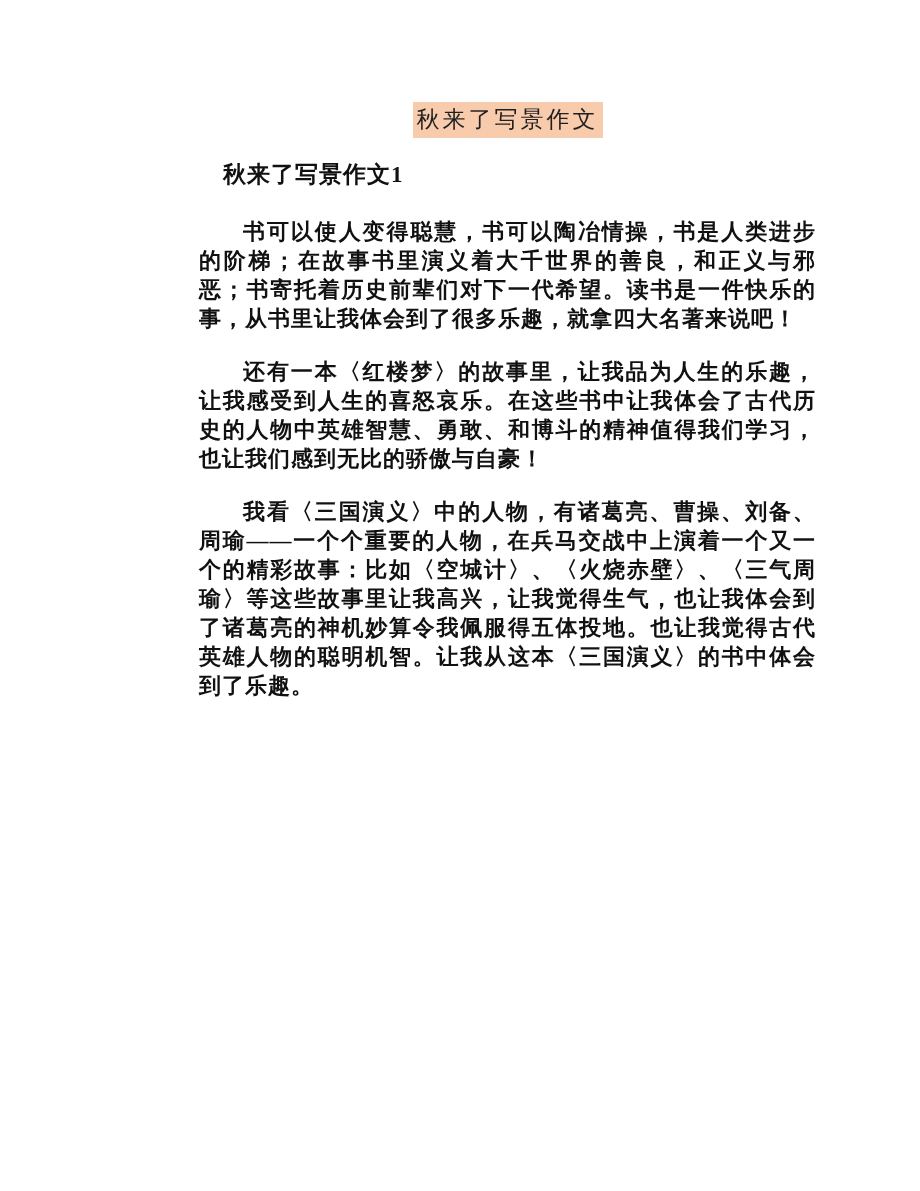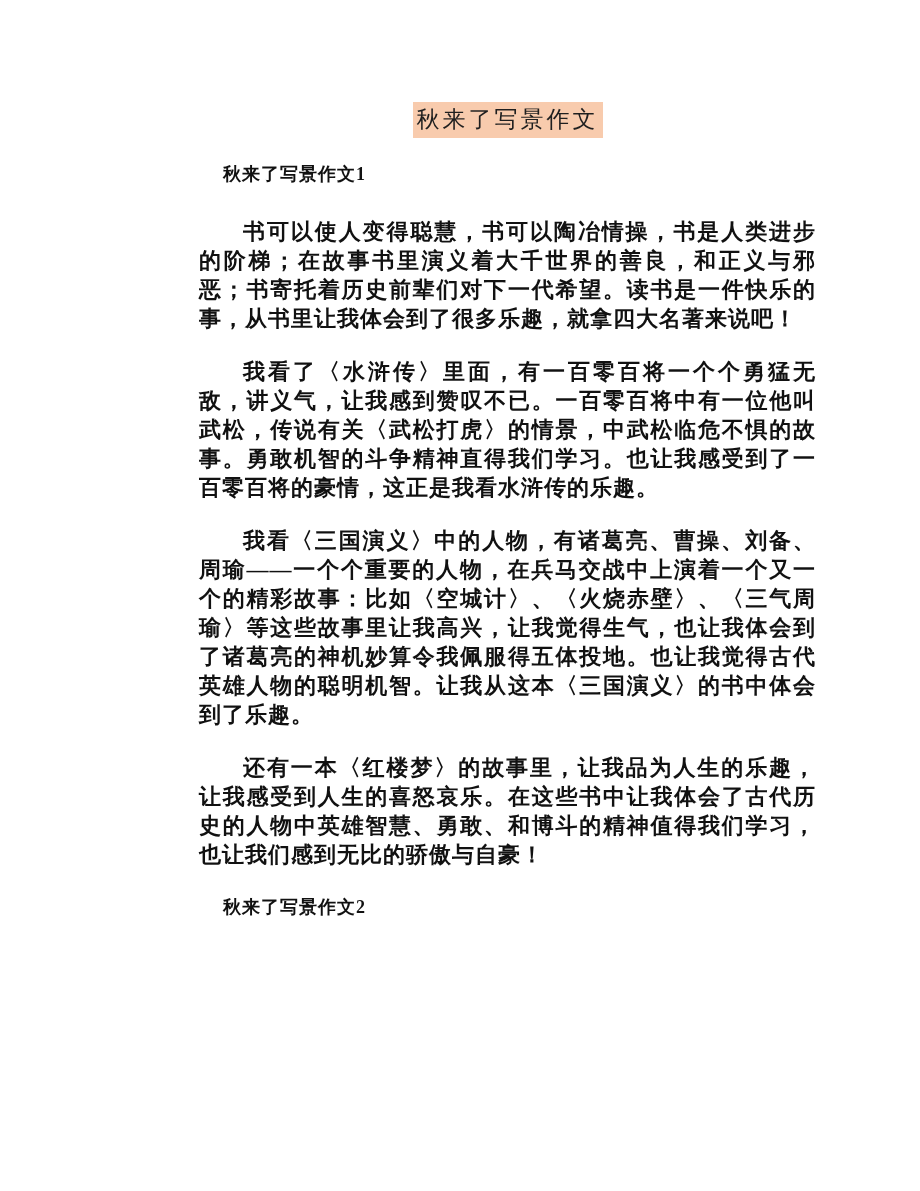--- a/index.html
+++ b/index.html
@@ -27,21 +27,21 @@
   .doc-title-highlight {
     display: inline-block;
     background: #f8cbad; 
     color: #1f1f1f;
     font-size: 23px;
     letter-spacing: 3px;
     padding: 5px 4px 6px 4px;
     line-height: 1.1;
   }
   .section-heading {
-    font-size: 18px;
+    font-size: 23px;
     font-weight: bold;
     letter-spacing: 1px;
     margin: 0 0 28px 48px;
     line-height: 29px;
   }
   .essay-body p.para {
     font-size: 22px;
     line-height: 29px;
     letter-spacing: 1px;
     text-align: justify;
@@ -61,21 +61,19 @@
   <div class="content">
 
     <div class="doc-title-row">
       <span class="doc-title-highlight" style="background: rgb(248, 203, 173);">秋来了写景作文</span>
     </div>
 
     <div class="section-heading">秋来了写景作文1</div>
 
     <div class="essay-body">
         <p class="para">书可以使人变得聪慧，书可以陶冶情操，书是人类进步的阶梯；在故事书里演义着大千世界的善良，和正义与邪恶；书寄托着历史前辈们对下一代希望。读书是一件快乐的事，从书里让我体会到了很多乐趣，就拿四大名著来说吧！</p>
-        <p class="para">我看了〈水浒传〉里面，有一百零百将一个个勇猛无敌，讲义气，让我感到赞叹不已。一百零百将中有一位他叫武松，传说有关〈武松打虎〉的情景，中武松临危不惧的故事。勇敢机智的斗争精神直得我们学习。也让我感受到了一百零百将的豪情，这正是我看水浒传的乐趣。</p>
+        <p class="para">还有一本〈红楼梦〉的故事里，让我品为人生的乐趣，让我感受到人生的喜怒哀乐。在这些书中让我体会了古代历史的人物中英雄智慧、勇敢、和博斗的精神值得我们学习，也让我们感到无比的骄傲与自豪！</p>
         <p class="para">我看〈三国演义〉中的人物，有诸葛亮、曹操、刘备、周瑜——一个个重要的人物，在兵马交战中上演着一个又一个的精彩故事：比如〈空城计〉、〈火烧赤壁〉、〈三气周瑜〉等这些故事里让我高兴，让我觉得生气，也让我体会到了诸葛亮的神机妙算令我佩服得五体投地。也让我觉得古代英雄人物的聪明机智。让我从这本〈三国演义〉的书中体会到了乐趣。</p>
-        <p class="para">还有一本〈红楼梦〉的故事里，让我品为人生的乐趣，让我感受到人生的喜怒哀乐。在这些书中让我体会了古代历史的人物中英雄智慧、勇敢、和博斗的精神值得我们学习，也让我们感到无比的骄傲与自豪！</p>
       </div>
 
-    <div class="section-heading second">秋来了写景作文2</div>
 
   </div>
 </div>
 
 </body></html>

